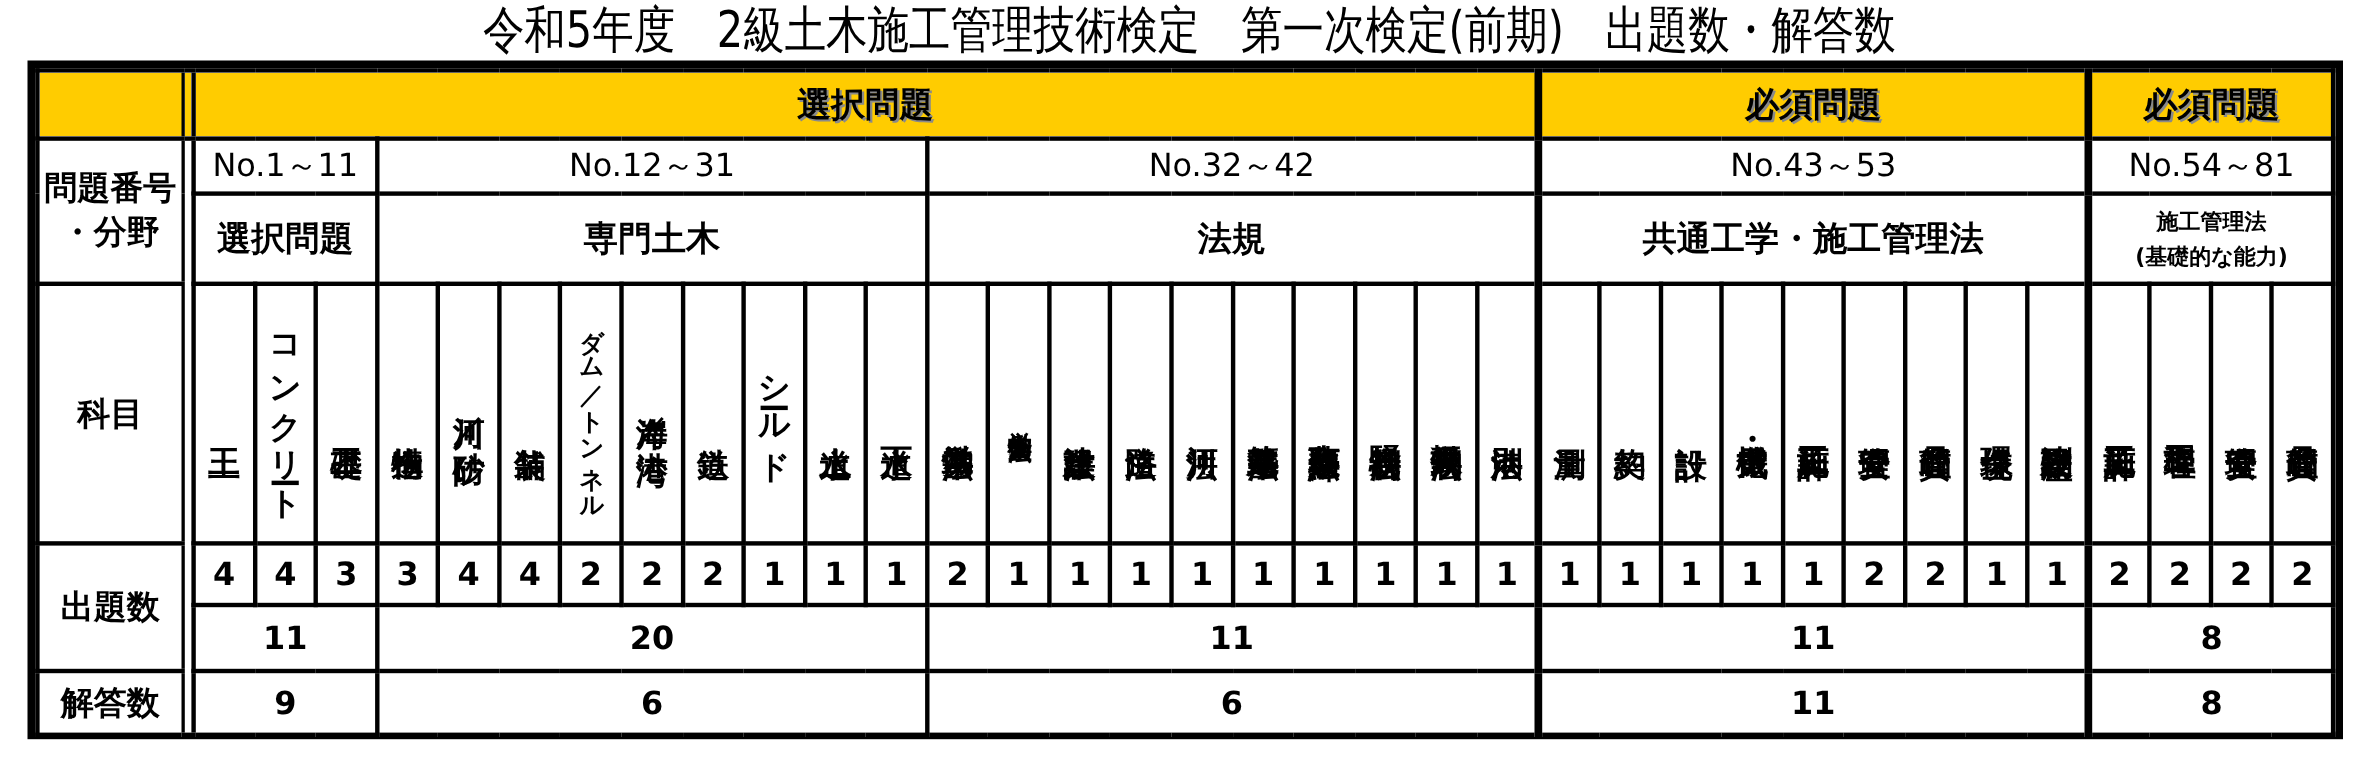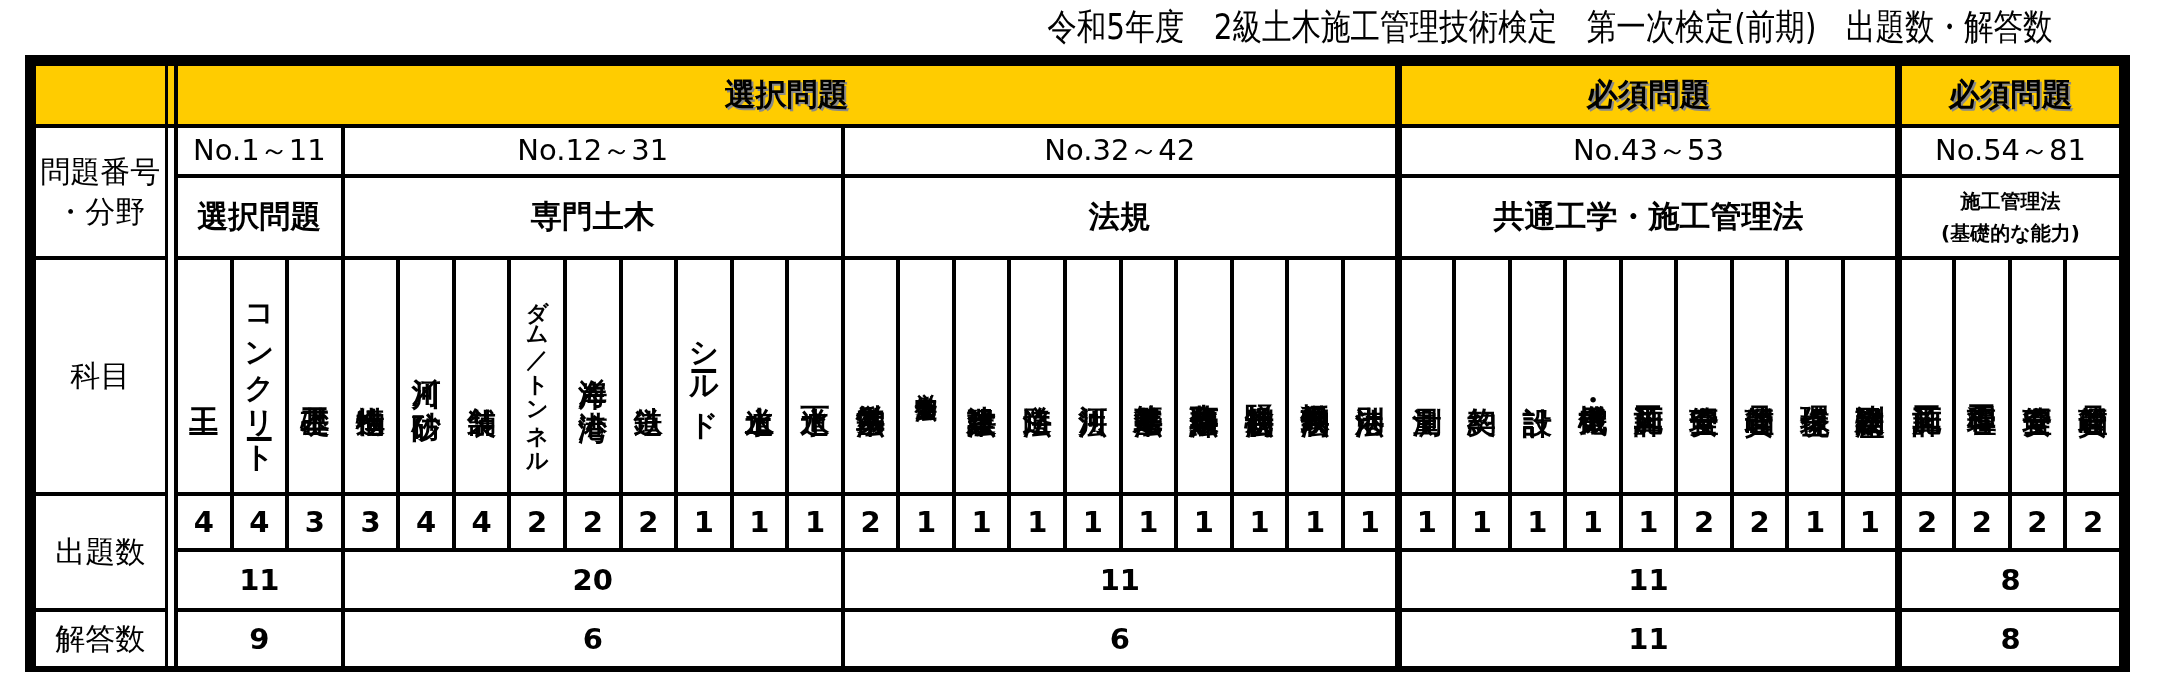--- a/index.html
+++ b/index.html
@@ -1,48 +1,48 @@
 <!DOCTYPE html>
 <html><head>
 <meta charset="utf-8">
 <style>
   html, body { margin: 0; padding: 0; background: #ffffff; }
   body { width: 2163px; height: 691px; position: relative; overflow: hidden;
          font-family: "DejaVu Sans", "Liberation Sans", sans-serif; color: #000; }
   .title {
     position: absolute; left: 0; top: 4px; width: 2163px; height: 46px;
-    text-align: right; font-size: 36px; line-height: 46px; white-space: pre;
+    text-align: center; font-size: 46px; line-height: 46px; white-space: pre;
   }
   .title span { display: inline-block; transform: scaleX(0.82); transform-origin: center; }
 
   .wrap { position: absolute; left: 25px; top: 55px; width: 2105px; height: 617px;
           border: 7px solid #000; box-sizing: border-box; background: #000; }
   table { border-collapse: collapse; table-layout: fixed; width: 100%; height: 100%; background: #fff; }
   td { border: 4px solid #000; padding: 0; text-align: center; vertical-align: middle; overflow: hidden; }
-  td.lab { width: 132px; font-size: 30px; font-weight: normal; border-right: 3px solid #000; }
+  td.lab { width: 132px; font-size: 30px; font-weight: bold; border-right: 3px solid #000; }
   td.gap { width: 4px; background: #fff; border-left: 3px solid #000; border-right: 3px solid #000; padding: 0; }
   td.hdr { background: #FFCC00; font-size: 31px; font-weight: bold; height: 58px;
            text-shadow: 2px 2px 0 #8a8a8a; }
   td.blank-hdr { background: #FFCC00; }
   td.thick-l { border-left: 7px solid #000; }
   tr.r-no td { height: 46px; }
   tr.r-field td { height: 78px; }
   tr.r-subj td { height: 232px; }
   tr.r-cnt td { height: 52px; }
   tr.r-sub td { height: 56px; }
   tr.r-ans td { height: 54px; }
   .no { font-size: 29px; }
   .field { font-size: 31px; font-weight: bold; }
   .field.small { font-size: 20px; line-height: 32px; }
   .subj { font-size: 29px; font-weight: bold; line-height: 33px; }
   .subj .v { display: inline-block; writing-mode: vertical-rl; text-orientation: upright; letter-spacing: 1px; }
   .subj.sm { font-size: 22px; line-height: 24px; }
   .num { font-size: 29px; font-weight: bold; }
   .sub { font-size: 29px; font-weight: bold; }
-  td.lab-big { font-size: 30px; font-weight: normal; line-height: 40px; }
+  td.lab-big { font-size: 30px; font-weight: bold; line-height: 40px; }
 </style>
 </head>
 <body>
 
 <div class="title"><span>令和5年度　2級土木施工管理技術検定　第一次検定(前期)　出題数・解答数</span></div>
 
 <div class="wrap">
 <table>
   <colgroup>
     <col style="width:132px">

